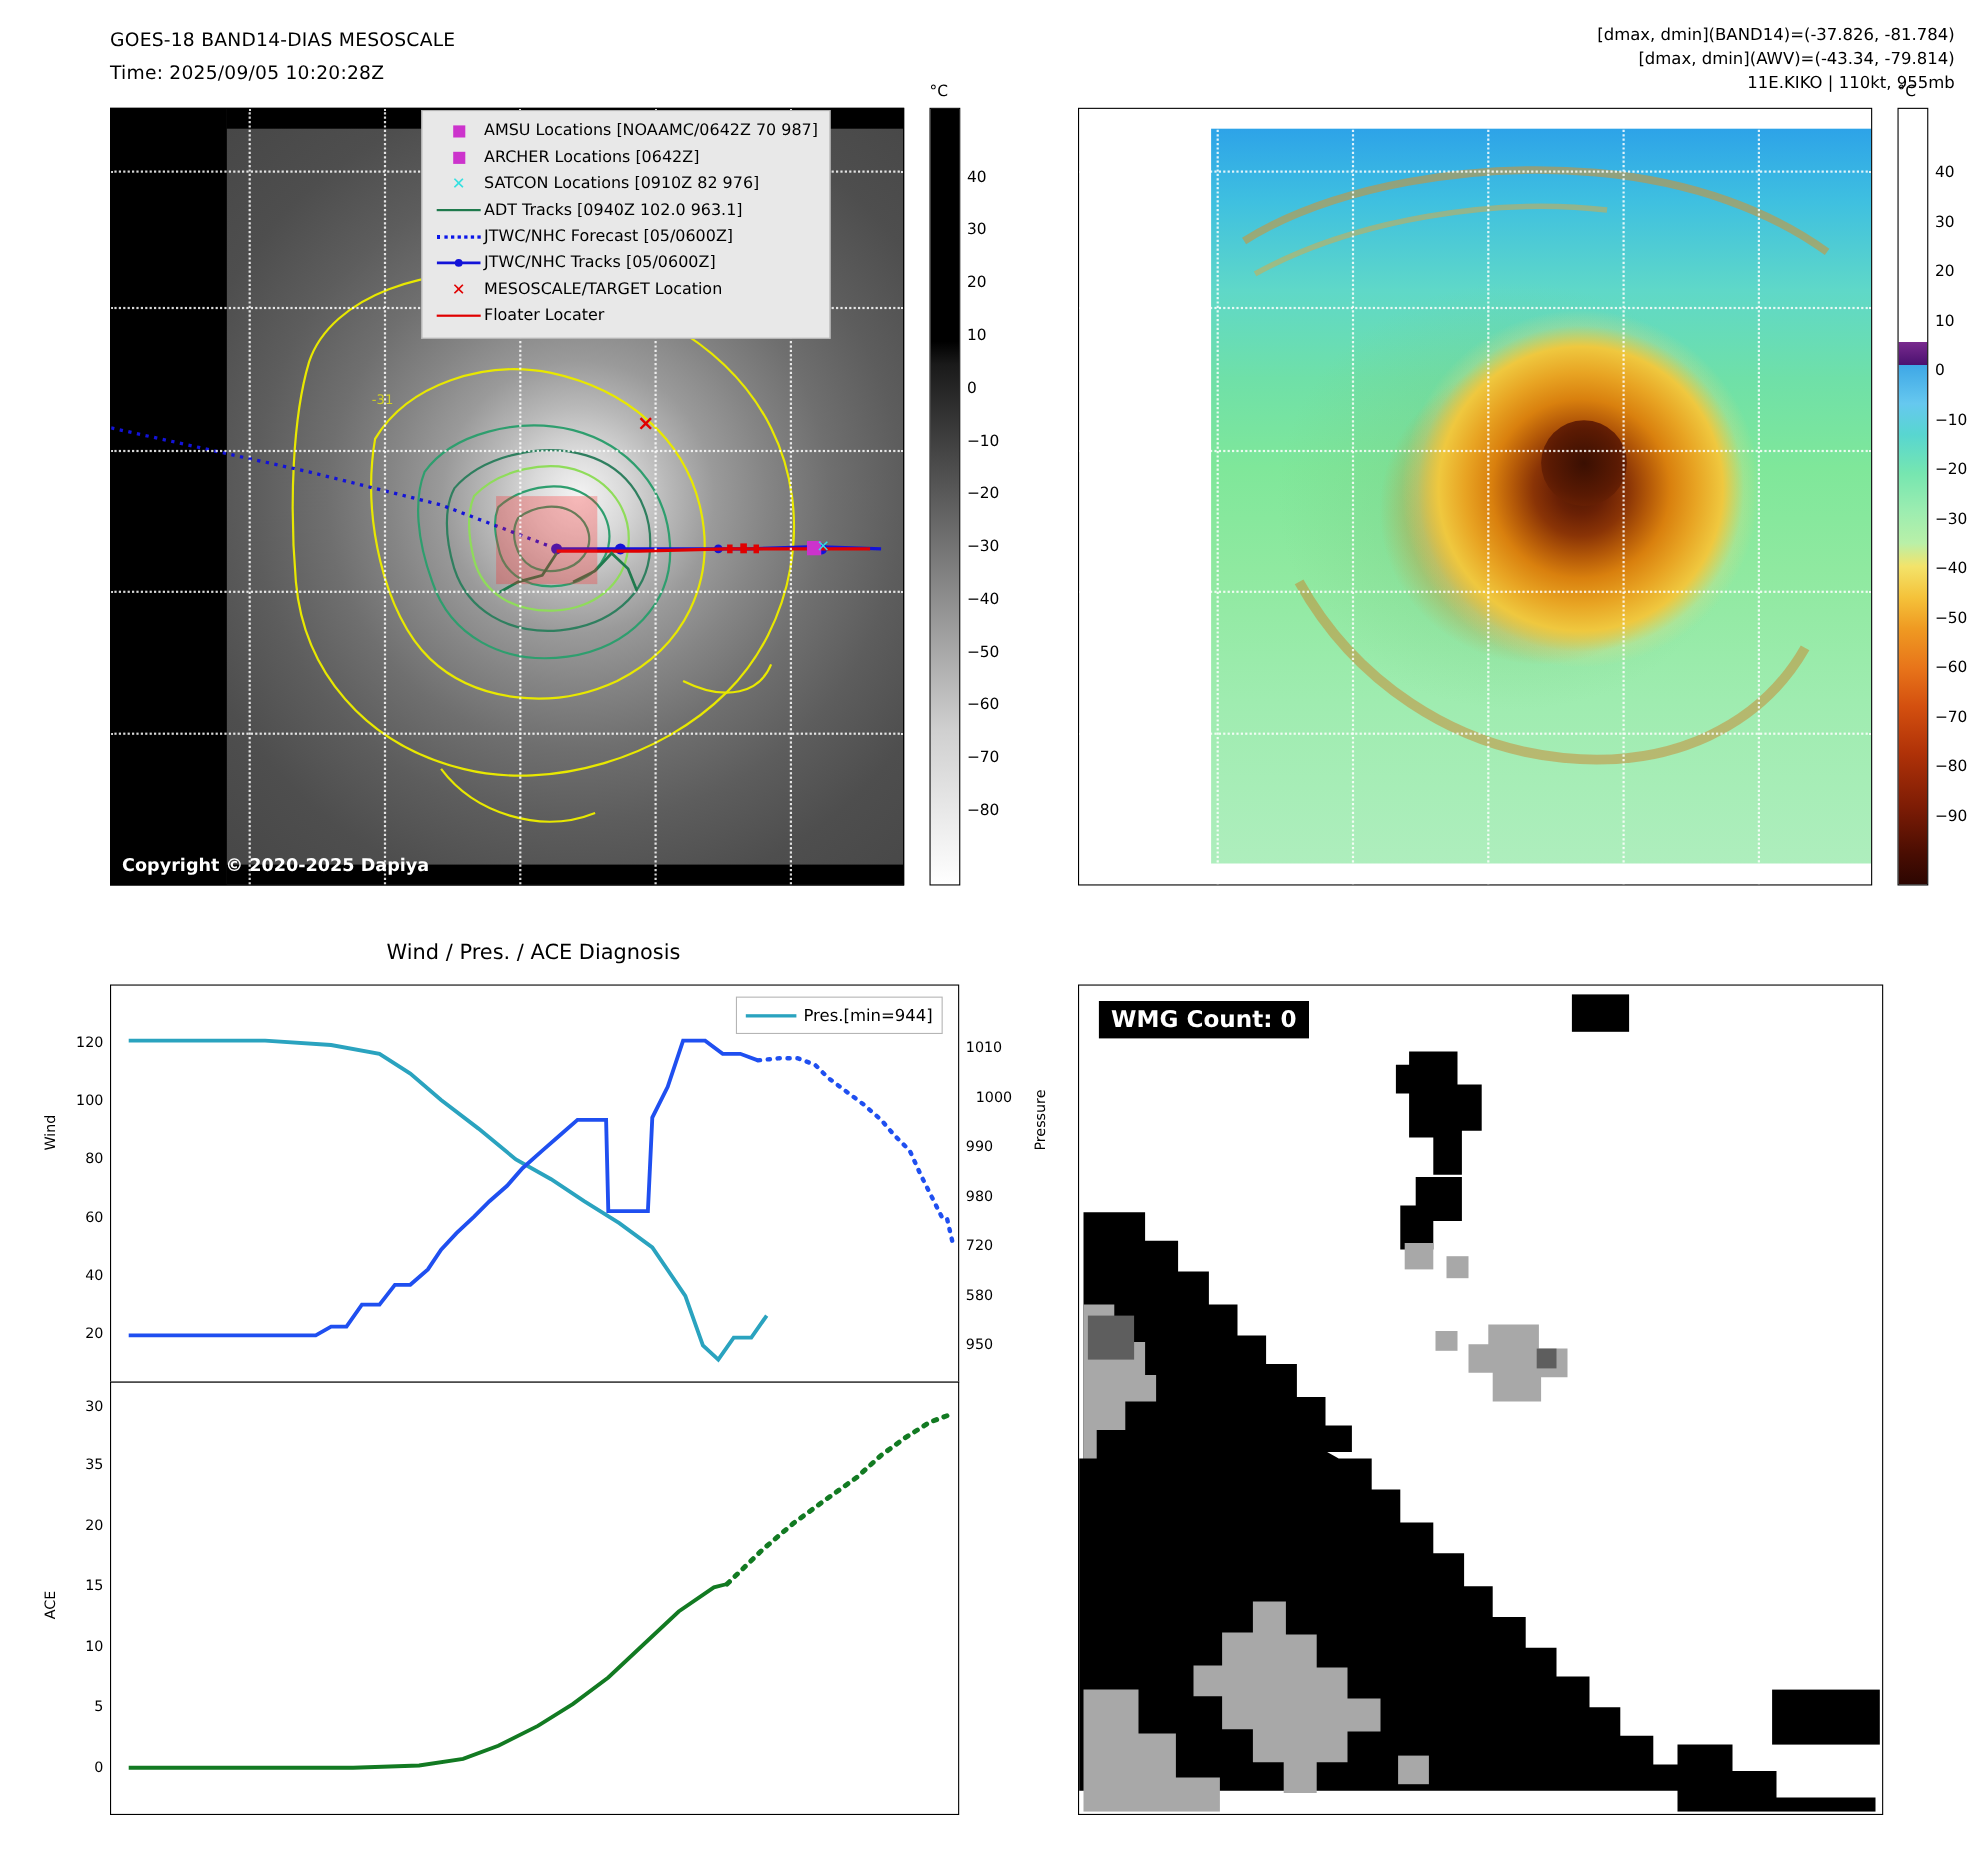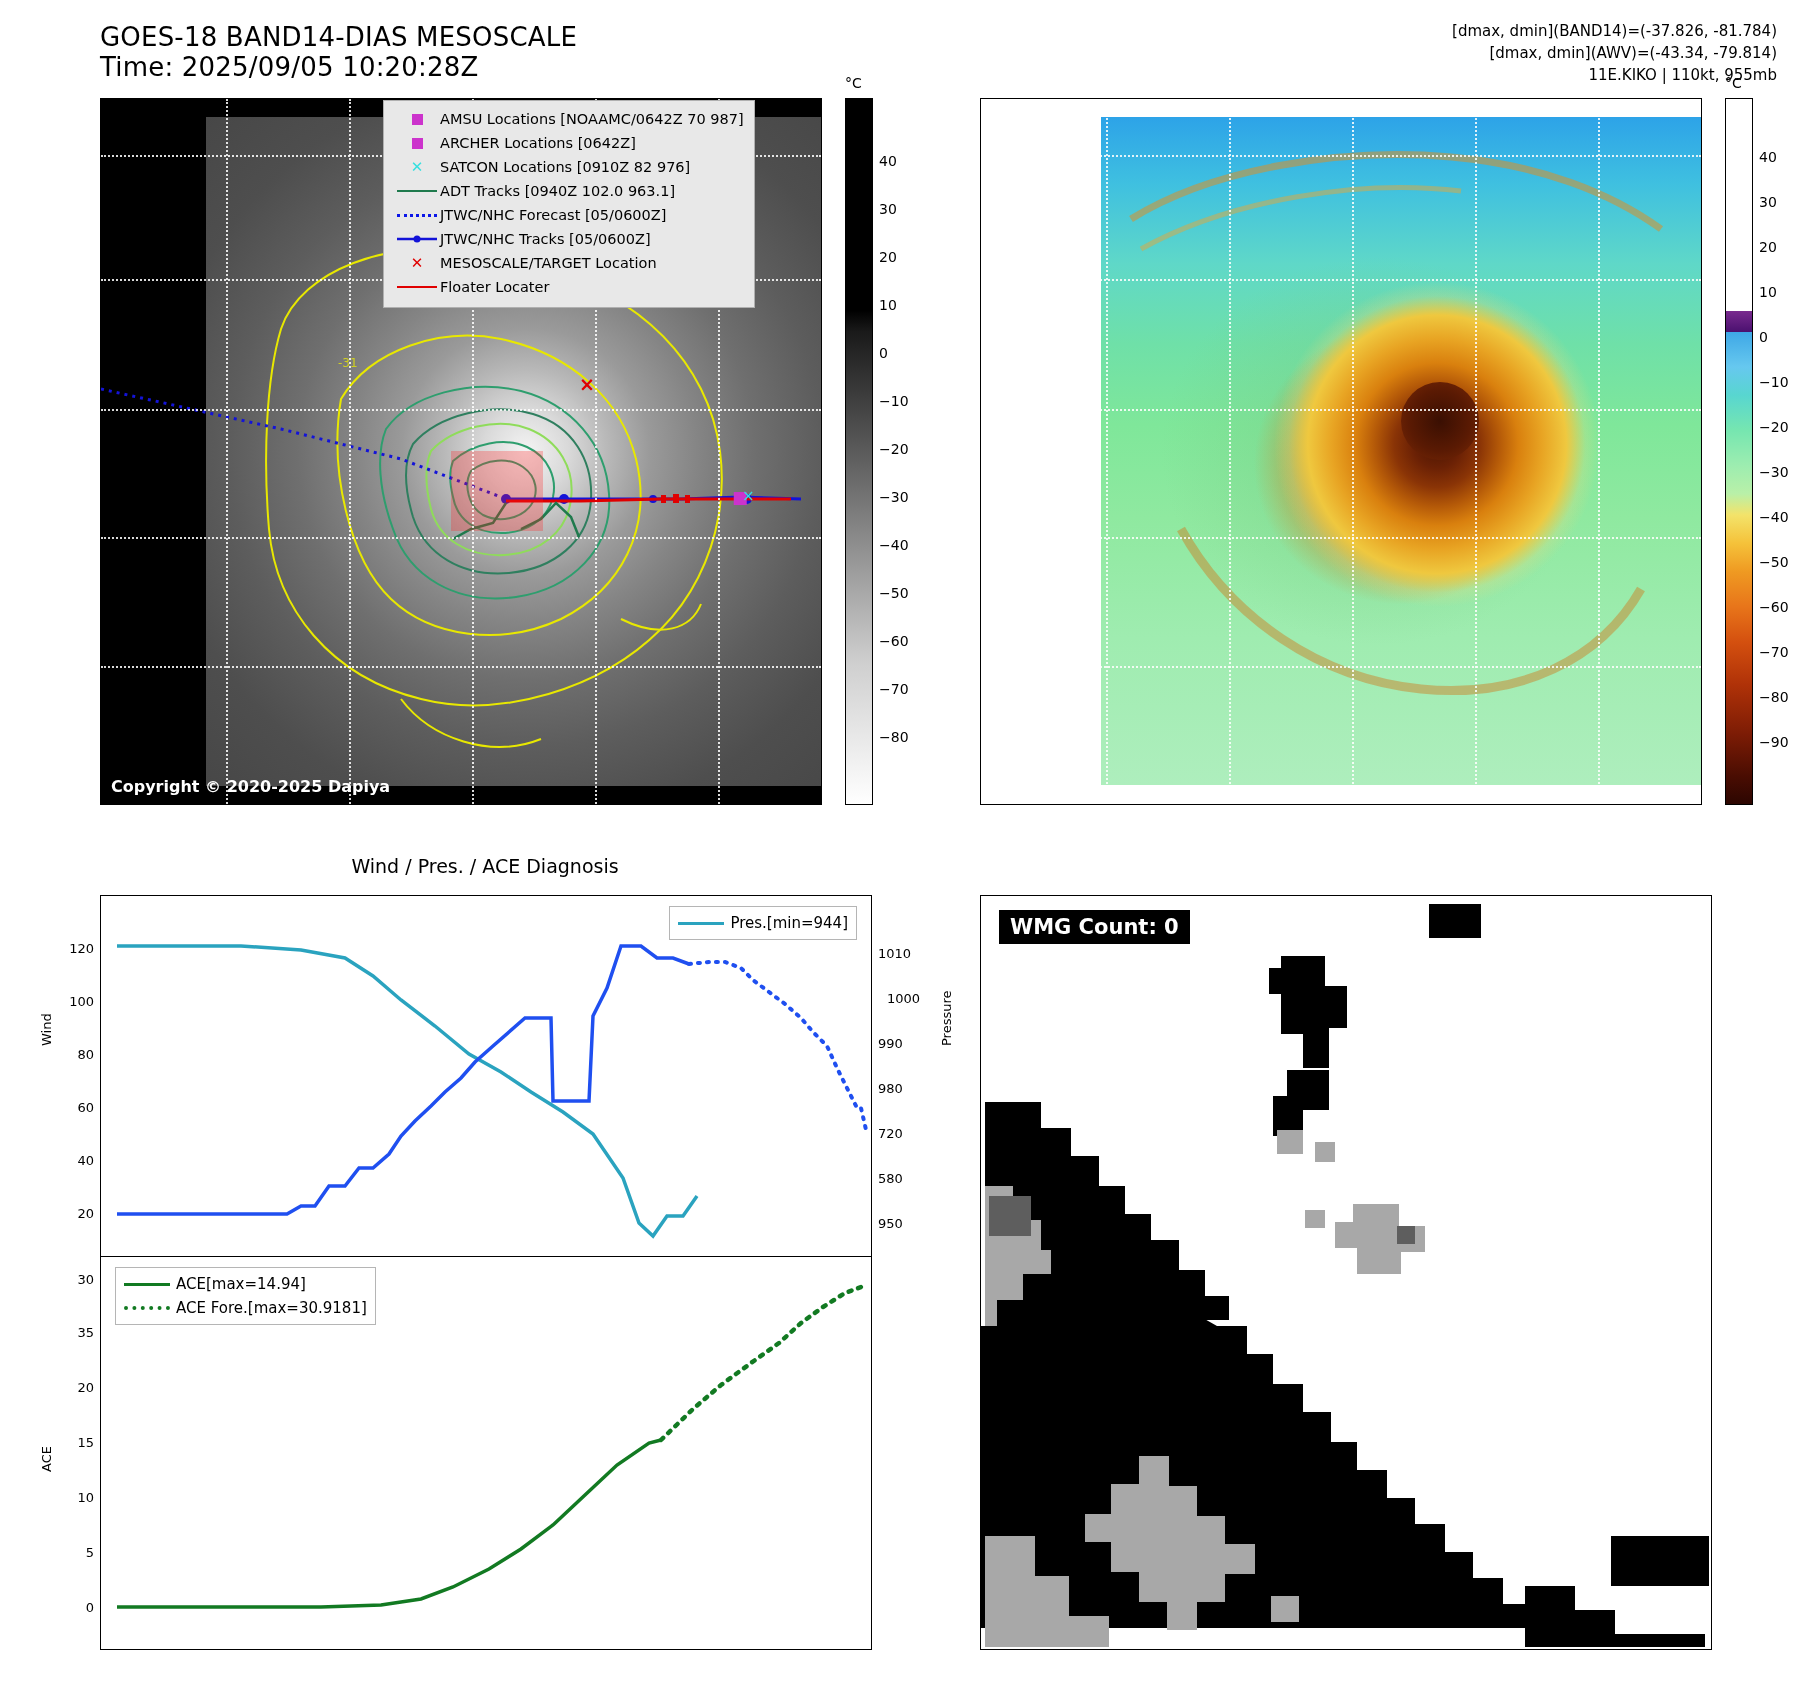--- a/index.html
+++ b/index.html
@@ -1,20 +1,20 @@
 <!DOCTYPE html>
 <html><head>
 <meta charset="utf-8">
 <style>
   html,body{margin:0;padding:0;background:#ffffff;}
   body{width:1797px;height:1690px;font-family:"DejaVu Sans",sans-serif;color:#000;position:relative;overflow:hidden;}
   .panel{position:absolute;}
 
   
-  #tl-title{position:absolute;left:100px;top:22px;font-size:26px;line-height:30px;letter-spacing:.2px;}
+  #tl-title{position:absolute;left:100px;top:22px;font-size:17px;line-height:30px;letter-spacing:.2px;}
   #tl-title div{white-space:nowrap;}
 
   #tl-plot{position:absolute;left:100px;top:98px;width:720px;height:705px;border:1px solid #000;background:#000;overflow:hidden;}
   .ir-bg{position:absolute;left:105px;top:0;width:615px;height:705px;background:
      radial-gradient(circle at 52% 50%, #f4f4f4 0%, #d9d9d9 9%, #b9b9b9 17%, #9a9a9a 26%, #858585 36%, #6f6f6f 48%, #5d5d5d 62%, #4e4e4e 78%, #464646 100%);}
   .ir-dark{position:absolute;left:0;top:0;width:105px;height:705px;background:#000;}
   .ir-top{position:absolute;left:105px;top:0;width:615px;height:18px;background:#000;}
   .ir-bot{position:absolute;left:105px;bottom:0;width:615px;height:18px;background:#000;}
 
   .grid-v{position:absolute;top:0;bottom:0;width:0;border-left:2px dotted #ffffff;opacity:.85;}
@@ -342,34 +342,20 @@
   <div class="tick-l" style="top:185px;">15</div>
   <div class="tick-l" style="top:130px;">20</div>
   <div class="tick-l" style="top:75px;">35</div>
   <div class="tick-l" style="top:22px;">30</div>
 
   <svg width="768" height="390" style="position:absolute;left:0;top:0;">
     <polyline points="16,350 120,350 220,350 280,348 320,342 352,330 388,312 420,292 452,268 484,238 516,208 548,186 560,183" fill="none" stroke="#127a22" stroke-width="3.5"></polyline>
     <polyline points="560,183 592,152 620,128 650,106 678,86 700,66 722,50 744,36 760,30" fill="none" stroke="#127a22" stroke-width="4.5" stroke-dasharray="3 7" stroke-linecap="round"></polyline>
   </svg>
 
-  <div class="lg" style="left:14px;top:10px;">
-    <div class="row">
-        <span class="key">
-          <span class="k-ace"></span>
-        </span>
-        <span>ACE[max=14.94]</span>
-      </div>
-    <div class="row">
-        <span class="key">
-          <span class="k-acedot"></span>
-        </span>
-        <span>ACE Fore.[max=30.9181]</span>
-      </div>
-  </div>
 </div>
 
 <div id="wmg-plot" class="panel">
   <div id="wmg-badge">WMG Count: 0</div>
   <svg width="728" height="751" style="position:absolute;left:0;top:0;">
     <rect x="448" y="8" width="52" height="34" fill="#000"></rect>
     <path d="M300 60 h44 v30 h22 v42 h-18 v40 h-26 v-34 h-22 v-40 h-12 v-26 h12 z" fill="#000"></path>
     <path d="M306 174 h42 v40 h-26 v26 h-30 v-40 h14 z" fill="#000"></path>
     <rect x="296" y="234" width="26" height="24" fill="#a8a8a8"></rect>
     <rect x="334" y="246" width="20" height="20" fill="#a8a8a8"></rect>

